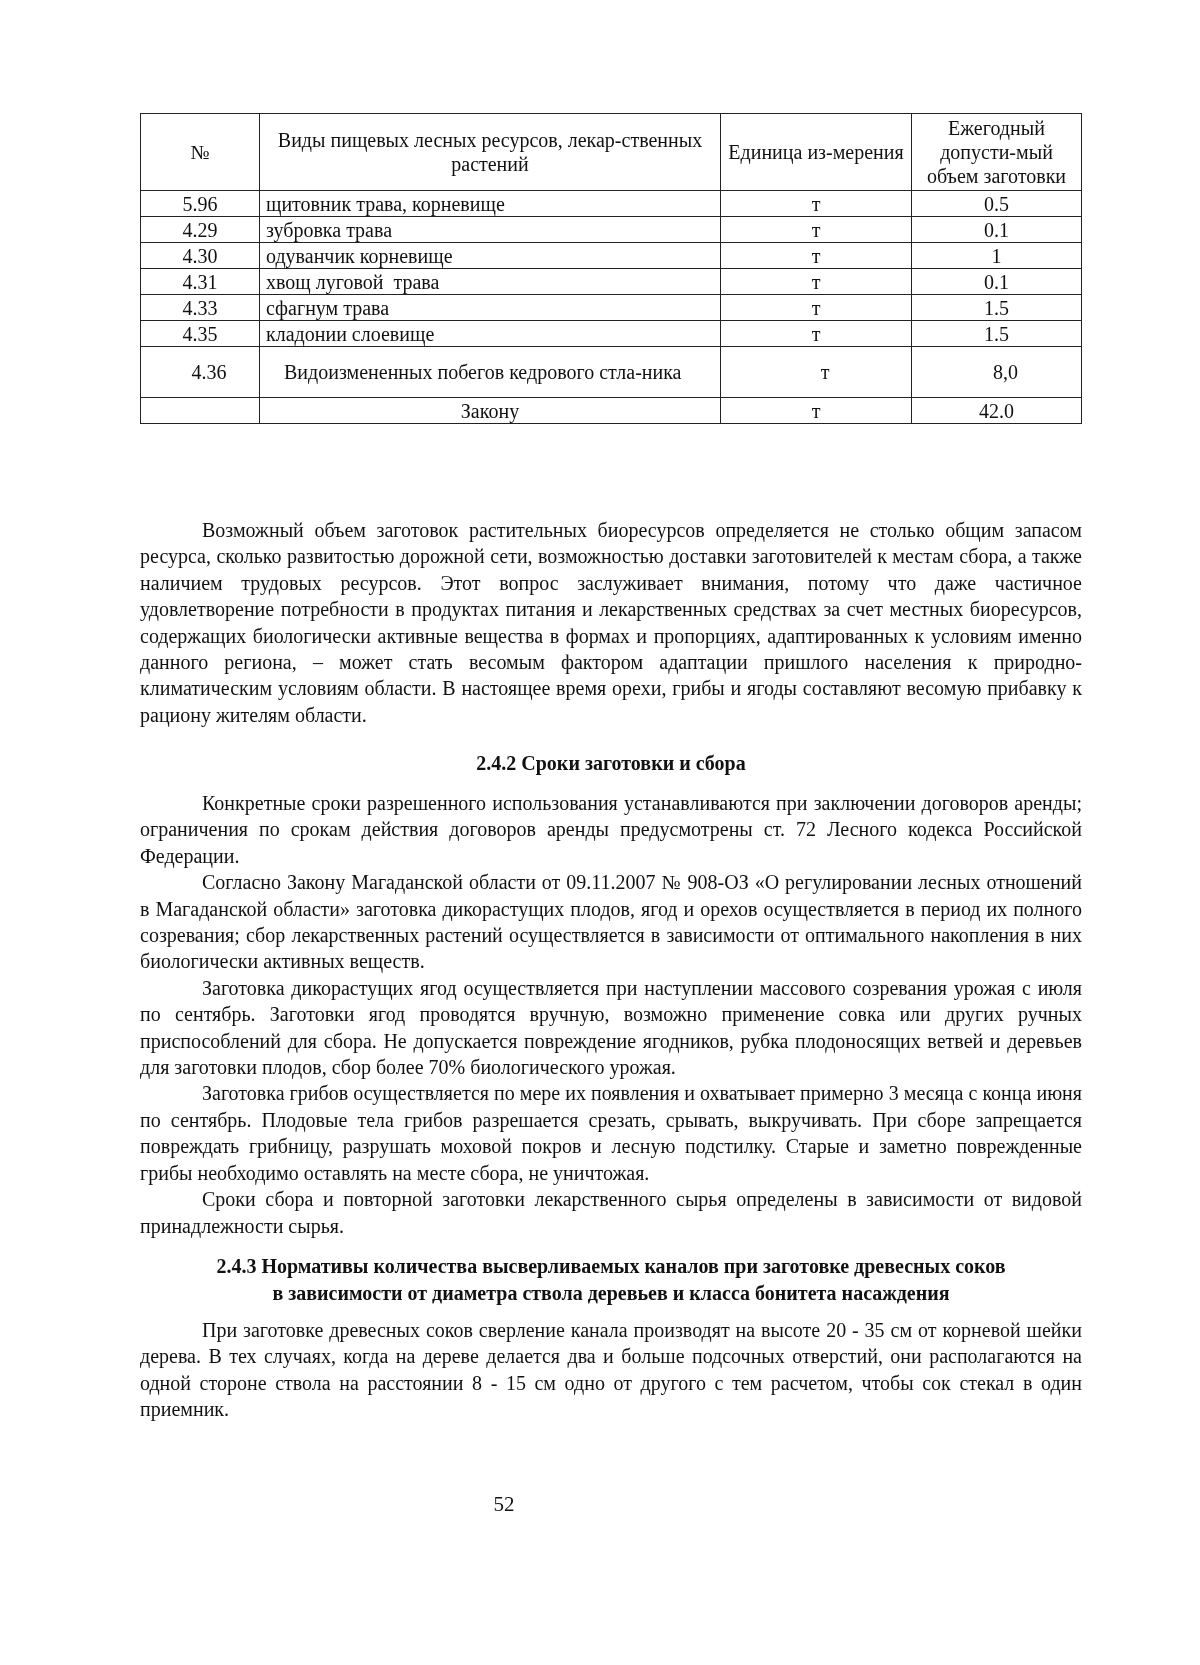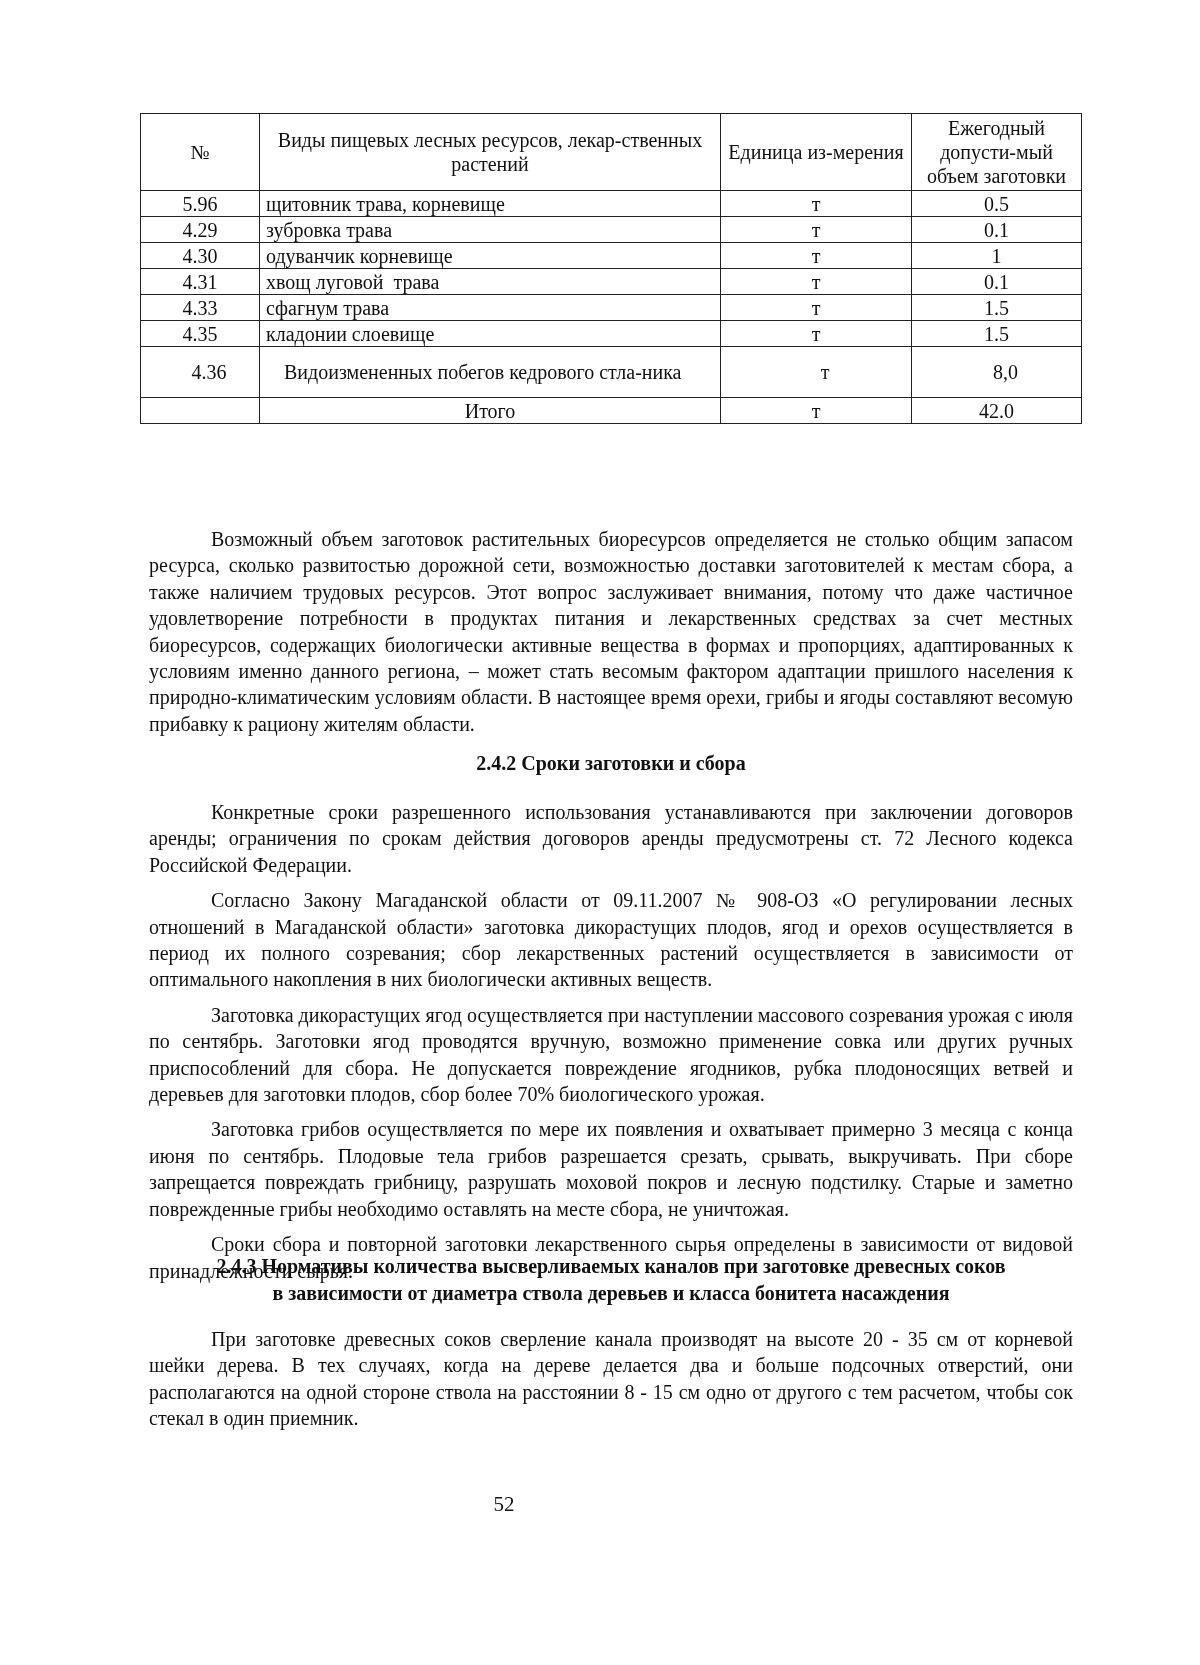--- a/index.html
+++ b/index.html
@@ -11,21 +11,21 @@
   table.res th, table.res td { border: 1.5px solid #222; padding: 0 6px; }
   table.res th { font-weight: normal; text-align: center; height: 76px; }
   table.res td { height: 25px; }
   .c-num { width: 88px; text-align: center; }
   .c-name { width: 430px; text-align: left; }
   .c-unit { width: 160px; text-align: center; }
   .c-vol { text-align: center; }
   tr.tall td { height: 50px; padding-left: 24px; }
   .body-text { position: absolute; left: 140px; width: 942px; font-size: 20px;
                line-height: 26.4px; text-align: justify; }
-  .body-text p { margin: 9px; text-indent: 62px; }
+  .body-text p { margin: 0; text-indent: 62px; }
   .heading { position: absolute; left: 140px; width: 942px; text-align: center;
              font-weight: bold; font-size: 20px; line-height: 27px; }
   .page-num { position: absolute; left: 0; width: 1008px; top: 1492px; text-align: center;
               font-size: 21px; }
 </style>
 </head>
 <body>
 
 <div class="page">
 
@@ -76,21 +76,21 @@
         <td class="c-vol">1.5</td>
       </tr>
       <tr class="tall">
         <td class="c-num">4.36</td>
         <td class="c-name">Видоизмененных побегов кедрового стла-ника</td>
         <td class="c-unit">т</td>
         <td class="c-vol">8,0</td>
       </tr>
       <tr>
         <td class="c-num"></td>
-        <td class="c-name" style="text-align:center">Итого</td>
+        <td class="c-name" style="text-align:center">Закону</td>
         <td class="c-unit">т</td>
         <td class="c-vol">42.0</td>
       </tr>
     </tbody>
   </table>
 
   <div class="body-text" style="top:517px">
     <p>Возможный объем заготовок растительных биоресурсов   определяется не столько общим запасом ресурса, сколько развитостью дорожной сети, возможностью доставки заготовителей к местам сбора, а также наличием трудовых ресурсов. Этот вопрос заслуживает внимания, потому что даже частичное удовлетворение потребности в продуктах питания и лекарственных средствах за счет местных биоресурсов, содержащих биологически активные вещества в формах и пропорциях, адаптированных к условиям именно данного региона, – может стать весомым фактором адаптации пришлого населения к природно-климатическим условиям области. В настоящее время орехи, грибы и ягоды составляют весомую прибавку к рациону жителям области.</p>
   </div>
 

